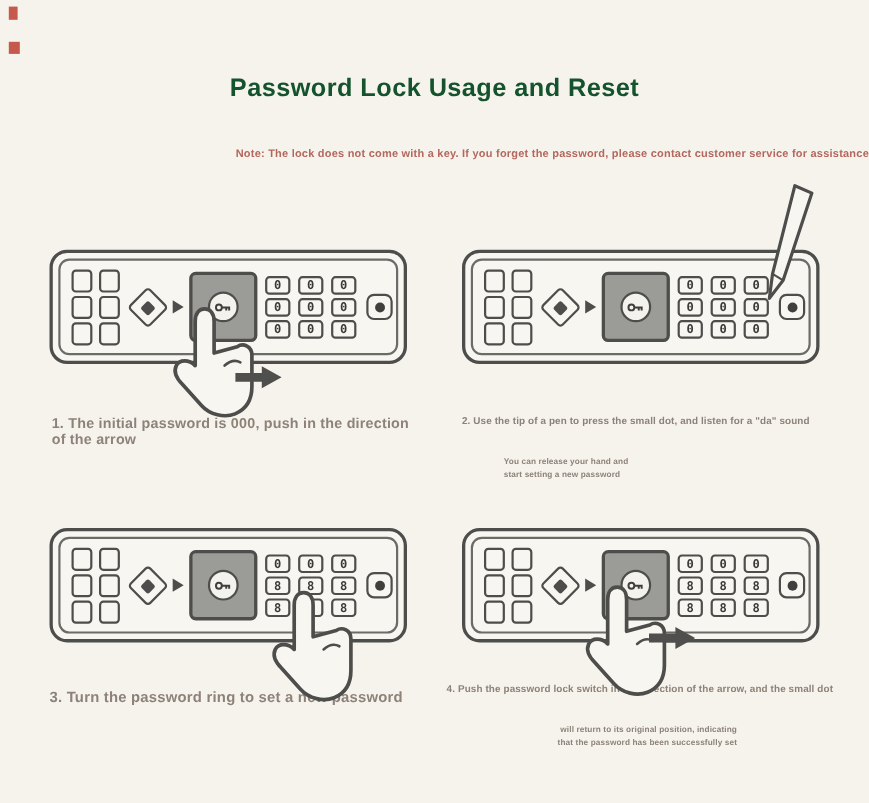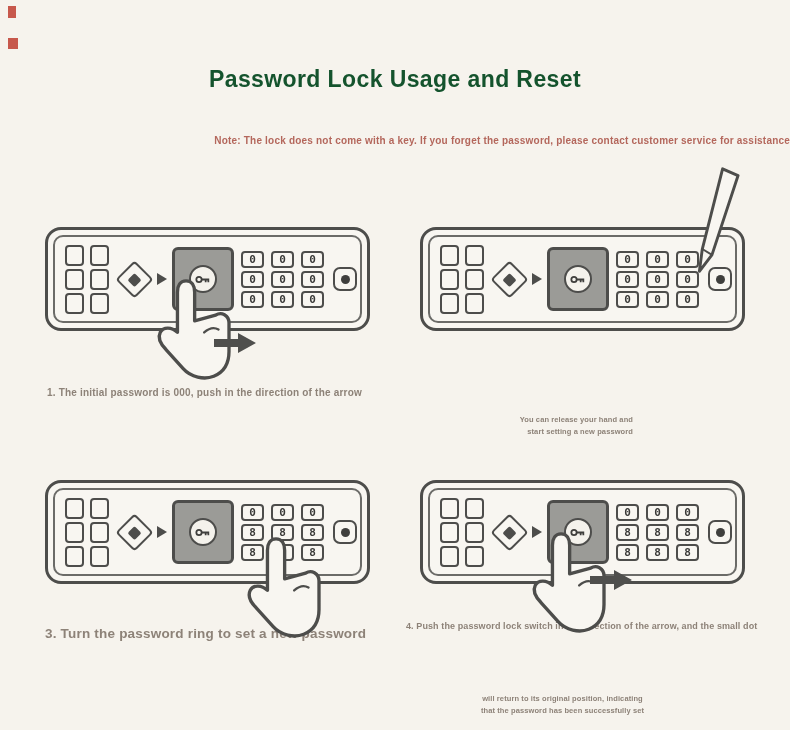--- a/index.html
+++ b/index.html
@@ -55,27 +55,27 @@
     background:#f8f6f1;display:flex;align-items:center;justify-content:center;
     font:bold 11px "DejaVu Sans Mono",monospace;color:#3a3a38;
   }
   .dot-btn{width:24px;height:24px;box-sizing:border-box;border:2.5px solid #4d4d4b;border-radius:7px;
     display:flex;align-items:center;justify-content:center;margin-left:2px;flex:none;}
   .dot-btn .dot{width:9px;height:9px;border-radius:50%;background:#3f3f3d;display:block;}
   
   .finger,.pen,.big-arrow{position:absolute;z-index:5;}
   
   .caption{position:absolute;margin:0;font-weight:700;color:#8d8278;}
-  .c1{top:160px;left:2px;width:335px;font-size:10px;letter-spacing:.2px;}
+  .c1{top:150px;left:2px;width:335px;font-size:13px;letter-spacing:.2px;}
   .s1{top:189px;left:28px;width:260px;text-align:center;font-size:12.5px;letter-spacing:.3px;}
   .c2{top:150px;left:0;width:340px;font-size:9px;letter-spacing:.1px;}
-  .s2{top:187px;left:38px;width:175px;text-align:right;font-size:7.5px;line-height:12px;letter-spacing:.1px;}
+  .s2{top:187px;left:38px;width:175px;text-align:left;font-size:7.5px;line-height:12px;letter-spacing:.1px;}
   .c3{top:146px;left:0;width:335px;font-size:13.5px;letter-spacing:.2px;}
   .c4{top:141px;left:-14px;width:392px;font-size:9px;letter-spacing:.1px;}
-  .s4{top:177px;left:35px;width:215px;text-align:center;font-size:7.5px;line-height:12px;letter-spacing:.1px;margin-top:36px;}
+  .s4{top:177px;left:35px;width:215px;text-align:right;font-size:7.5px;line-height:12px;letter-spacing:.1px;}
 </style>
 </head>
 <body>
 
 <div class="canvas">
 
   <i class="mark mark1"></i>
   <i class="mark mark2"></i>
 
   <h1 class="title">Password Lock Usage and Reset</h1>
@@ -186,20 +186,21 @@
           </div>
         <div class="dot-btn">
             <i class="dot"></i>
           </div>
       </div>
     </div>
     <svg class="pen" style="left:262px;top:-62px" width="58" height="112" viewBox="0 0 60 112">
       <path d="M42 2 L58 9 L31 91 L18 108 L21 85 Z" fill="#f8f6f1" stroke="#4d4d4b" stroke-width="3" stroke-linejoin="round"></path>
       <path d="M21 85 L31 91" stroke="#4d4d4b" stroke-width="2"></path>
     </svg>
+    <p class="caption c2">2. Use the tip of a pen to press the small dot, and listen for a "da" sound</p>
     <p class="caption s2">You can release your hand and<br>start setting a new password</p>
   </section>
 
   <section class="step step3">
     <div class="lock">
       <div class="lock-inner">
         <div class="latch">
             <i class="cell"></i>
             <i class="cell"></i>
             <i class="cell"></i>

